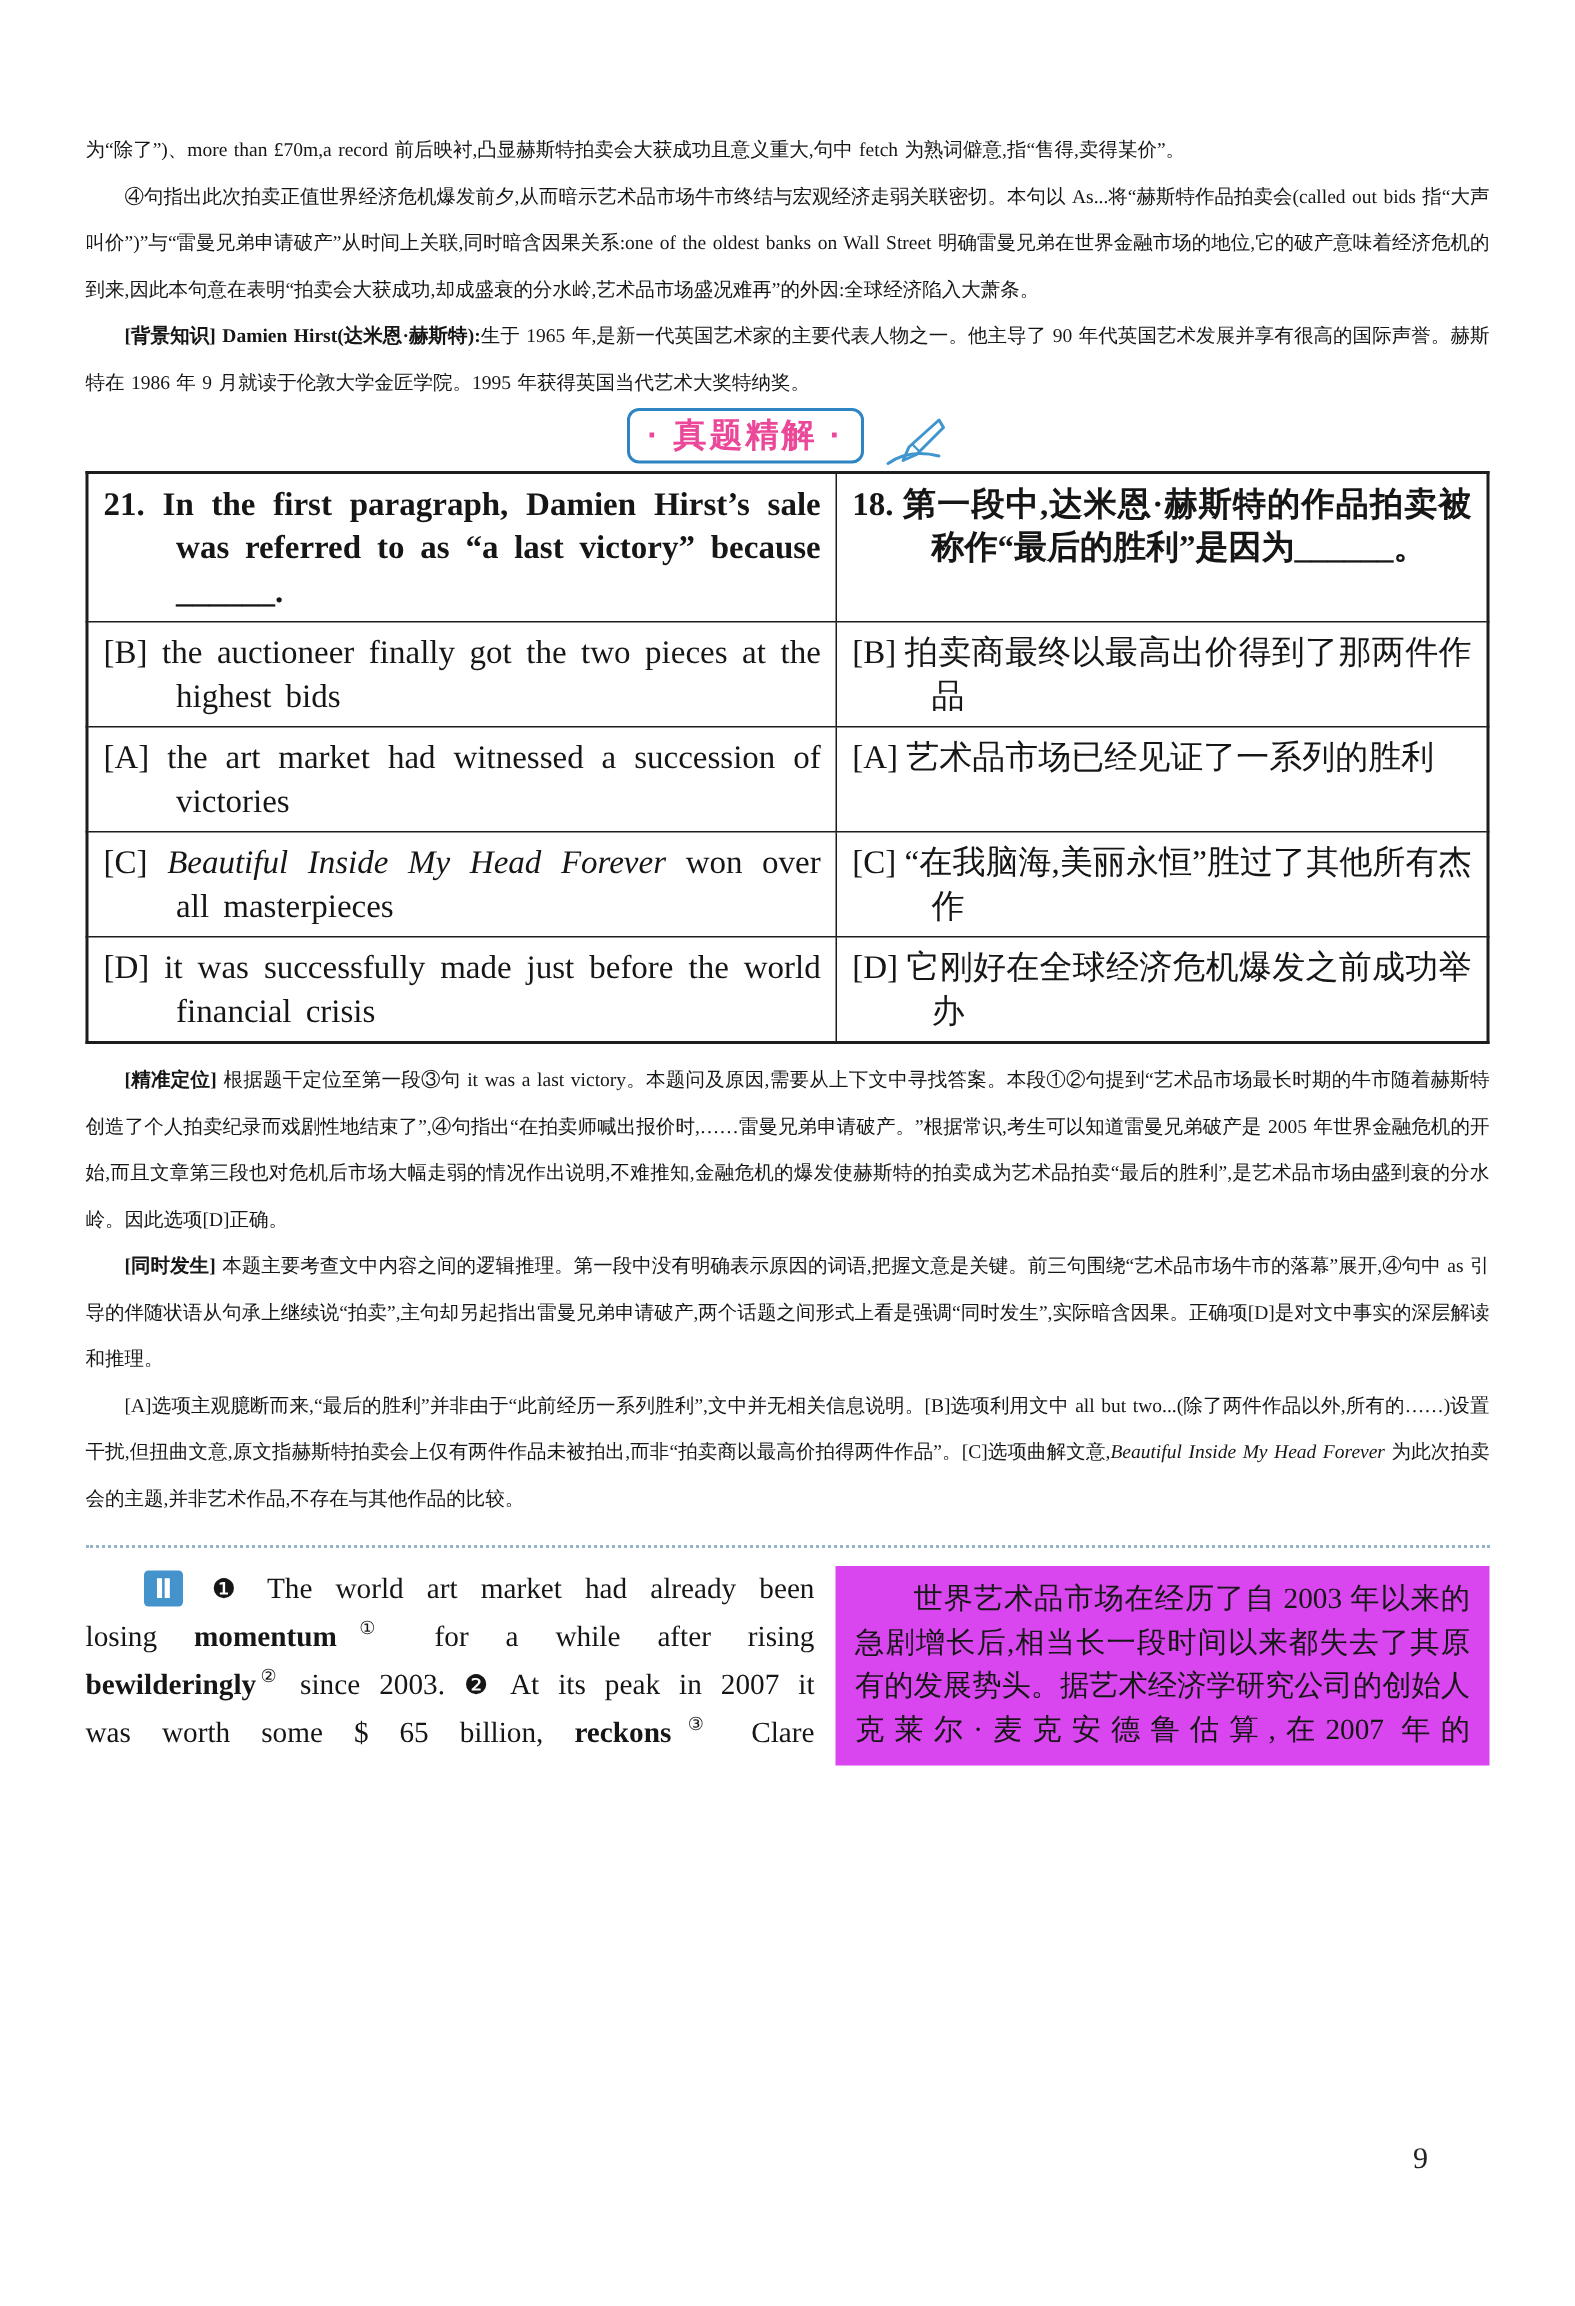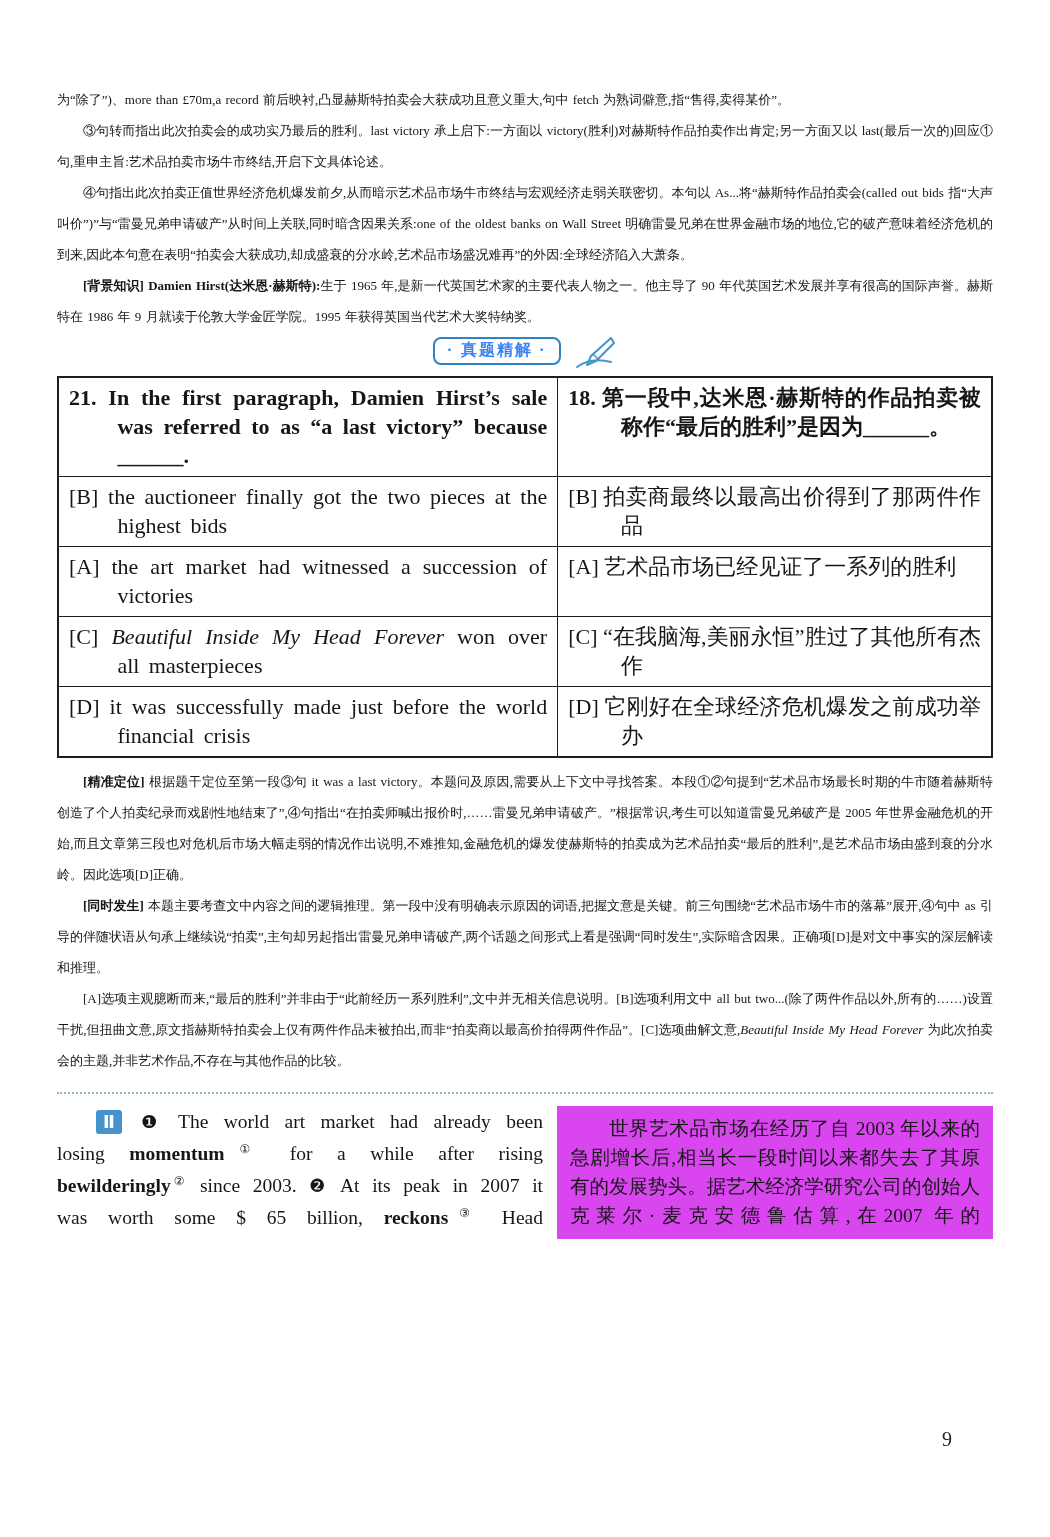--- a/index.html
+++ b/index.html
@@ -14,21 +14,21 @@
     font-size:13px; line-height:31px; text-align:justify;
     word-spacing:0.08em;
   }
   .indent { text-indent:2em; }
   .bold { font-weight:bold; }
 
   
   .badge-row { text-align:center; margin:2px 0 8px 0; height:34px; position:relative; }
   .badge {
     display:inline-block; border:2px solid #2d85c3; border-radius:8px;
-    color:#3b82f6; font-weight:bold; font-size:16px; letter-spacing:2px;
+    color:#ec4899; font-weight:bold; font-size:22px; letter-spacing:2px;
     padding:1px 12px 2px 12px; font-family:"Liberation Sans","DejaVu Sans",sans-serif;
   }
   .pen-icon { vertical-align:middle; margin-left:8px; position:relative; top:2px; }
 
   
   .qtable {
     width:100%; border-collapse:collapse; border:2px solid #1d1d1d;
     table-layout:fixed;
   }
   .qtable td {
@@ -77,21 +77,20 @@
     font-size:20px; color:#222;
   }
 </style>
 </head>
 <body>
 
 <div class="page">
 
   <p class="para">为“除了”)、more than £70m,a record 前后映衬,凸显赫斯特拍卖会大获成功且意义重大,句中 fetch 为熟词僻意,指“售得,卖得某价”。</p>
 
-  <p class="para indent">③句转而指出此次拍卖会的成功实乃最后的胜利。last victory 承上启下:一方面以 victory(胜利)对赫斯特作品拍卖作出肯定;另一方面又以 last(最后一次的)回应①句,重申主旨:艺术品拍卖市场牛市终结,开启下文具体论述。</p>
 
   <p class="para indent">④句指出此次拍卖正值世界经济危机爆发前夕,从而暗示艺术品市场牛市终结与宏观经济走弱关联密切。本句以 As...将“赫斯特作品拍卖会(called out bids 指“大声叫价”)”与“雷曼兄弟申请破产”从时间上关联,同时暗含因果关系:one of the oldest banks on Wall Street 明确雷曼兄弟在世界金融市场的地位,它的破产意味着经济危机的到来,因此本句意在表明“拍卖会大获成功,却成盛衰的分水岭,艺术品市场盛况难再”的外因:全球经济陷入大萧条。</p>
 
   <p class="para indent">
     <span class="bold">[背景知识]</span>
     <span class="bold">Damien Hirst(达米恩·赫斯特):</span><span>生于 1965 年,是新一代英国艺术家的主要代表人物之一。他主导了 90 年代英国艺术发展并享有很高的国际声誉。赫斯特在 1986 年 9 月就读于伦敦大学金匠学院。1995 年获得英国当代艺术大奖特纳奖。</span>
   </p>
 
   <div class="badge-row">
     <span class="badge">
@@ -175,21 +174,21 @@
       <span class="roman-badge">Ⅱ</span>
       <span class="circ-num">❶</span>
       <span>The world art market had already been losing</span>
       <b>momentum</b><sup>①</sup>
       <span>for a while after rising</span>
       <b>bewilderingly</b><sup>②</sup>
       <span>since 2003.</span>
       <span class="circ-num">❷</span>
       <span>At its peak in 2007 it was worth some $ 65 billion,</span>
       <b>reckons</b><sup>③</sup>
-      <span>Head</span>
+      <span>Clare</span>
     </div>
     <div class="passage-zh">
       <p>世界艺术品市场在经历了自 2003 年以来的急剧增长后,相当长一段时间以来都失去了其原有的发展势头。据艺术经济学研究公司的创始人克莱尔·麦克安德鲁估算,在2007 年的</p>
     </div>
   </div>
 
   <div class="page-num">9</div>
 
 </div>
 

